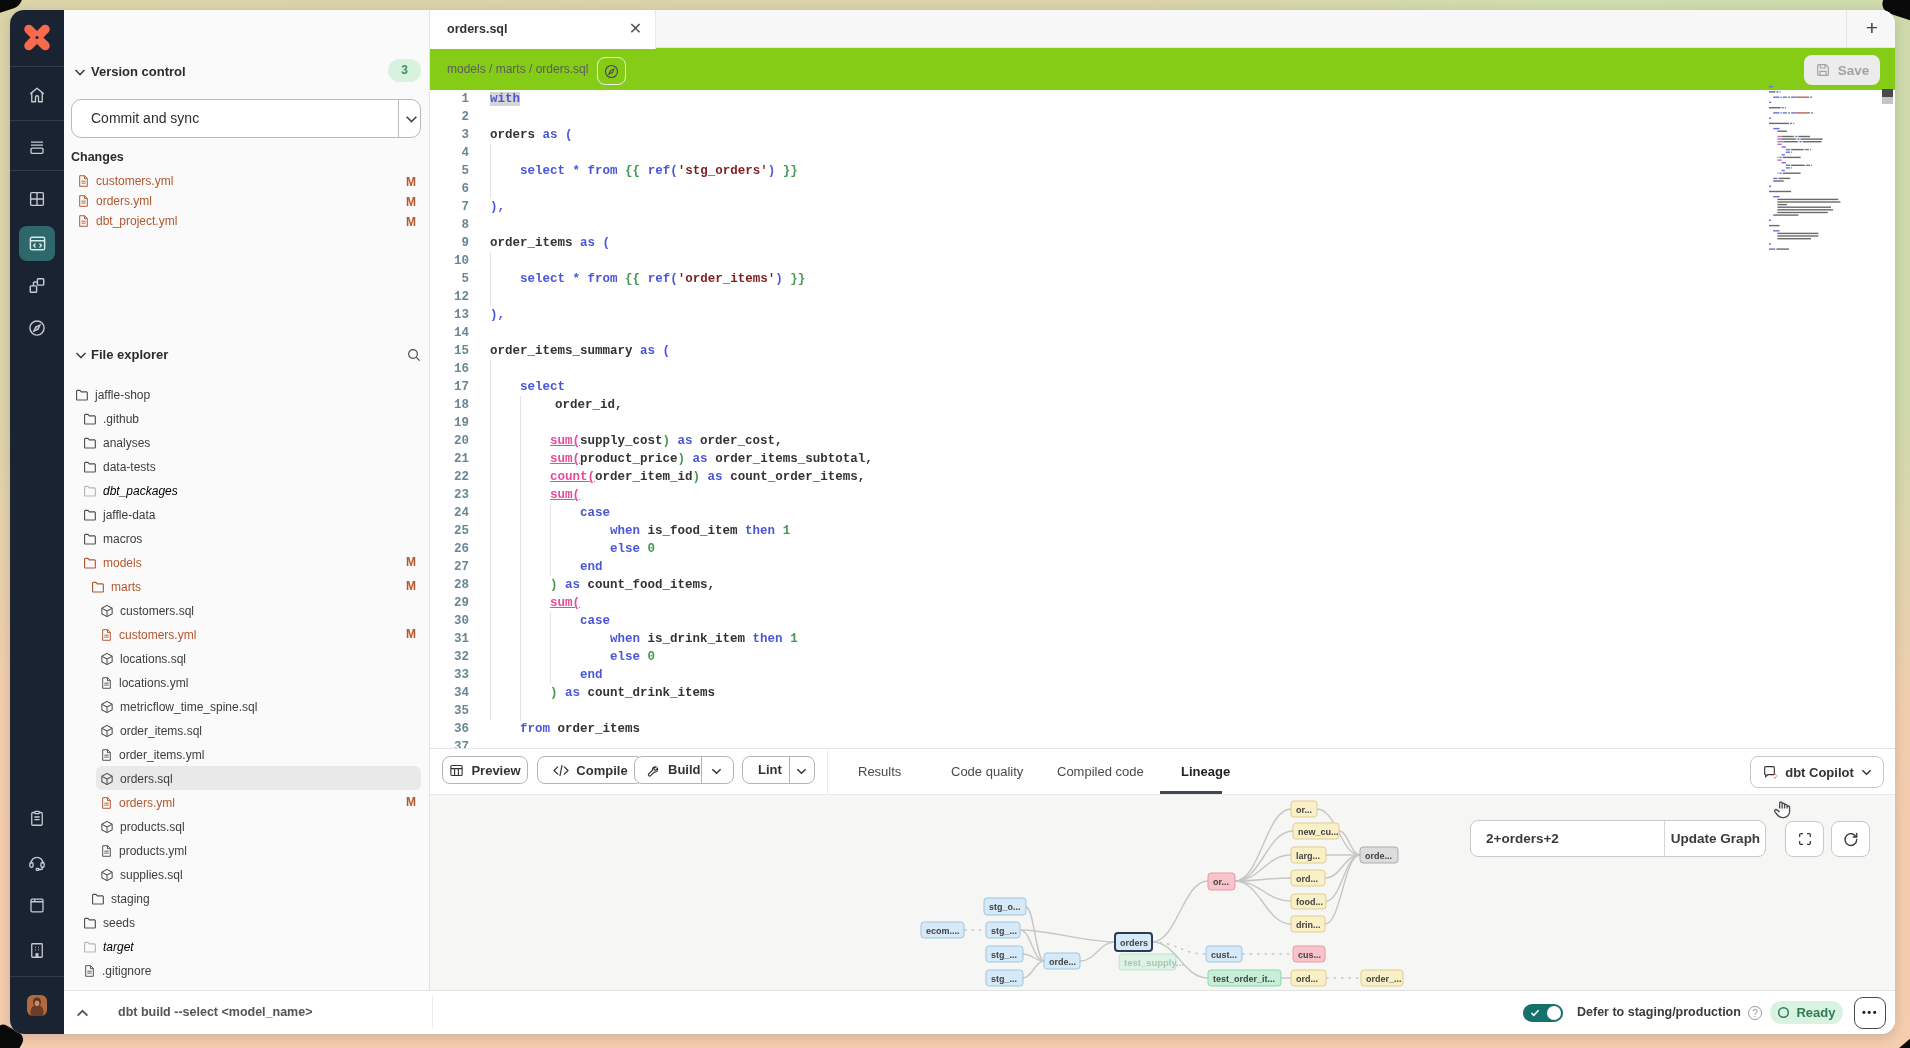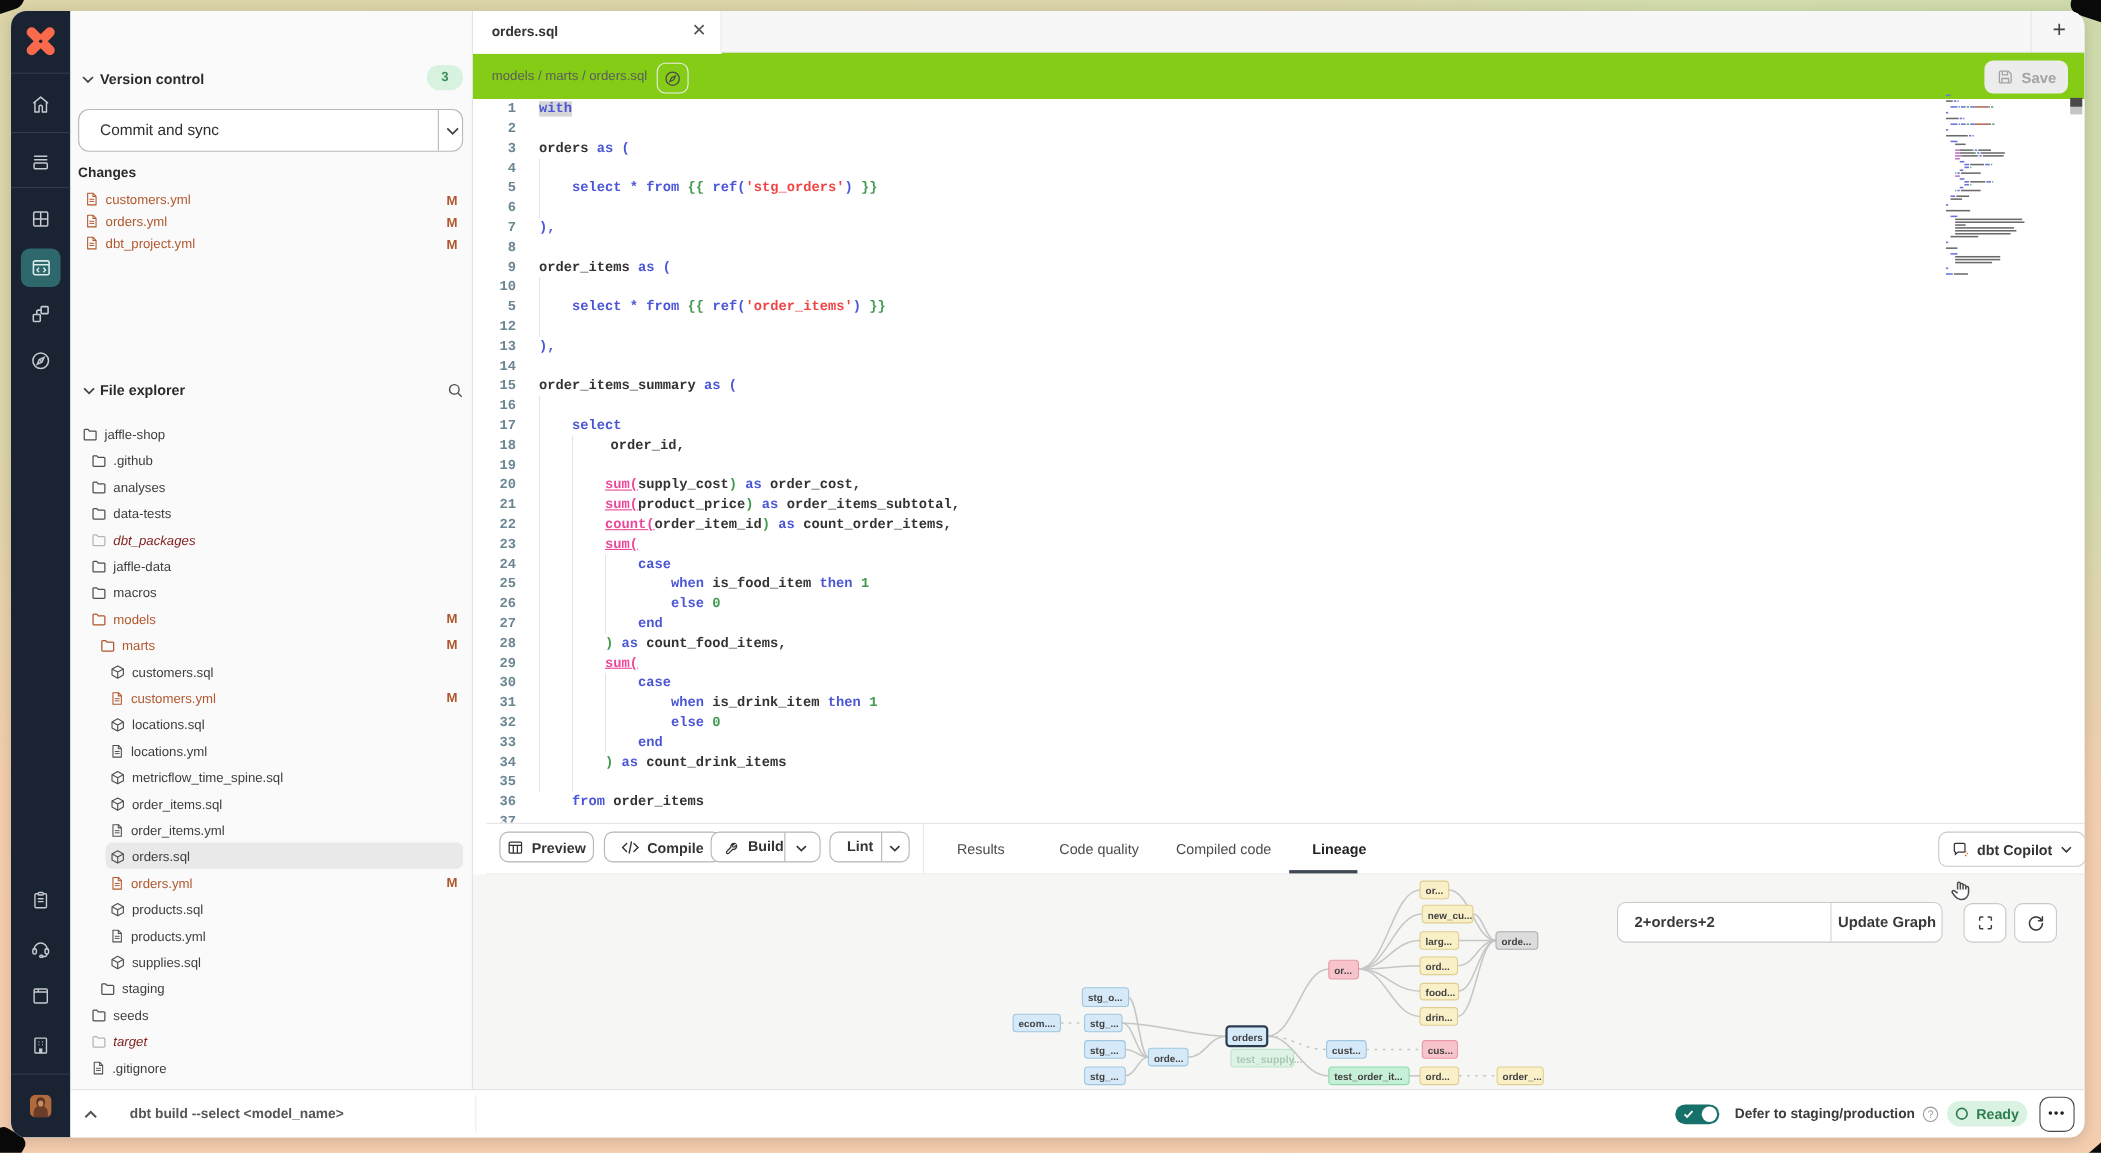--- a/index.html
+++ b/index.html
@@ -34,44 +34,44 @@
 .badge3 { position:absolute; left:324px; top:49px; width:33px; height:23px; background:#d7f2de; color:#3f8d58; border-radius:12px; font-size:12px; font-weight:bold; text-align:center; line-height:23px; }
 .commitbtn { position:absolute; left:7px; top:89px; width:350px; height:39px; background:#fff; border:1px solid #b9b9b9; border-radius:10px; }
 .commitbtn .txt { position:absolute; left:19px; top:0; line-height:37px; font-size:14px; color:#2e2e2e; }
 .commitbtn .div { position:absolute; left:326px; top:0; bottom:0; width:1px; background:#b9b9b9; }
 .chg-row { position:absolute; left:13px; height:20px; display:flex; align-items:center; color:#b0572e; }
 .chg-row .nm { margin-left:6px; font-size:12px; }
 .m-mark { position:absolute; left:342px; width:14px; color:#b0572e; font-weight:bold; font-size:12px; }
 .tree-row { position:absolute; height:24px; display:flex; align-items:center; color:#3d3d3d; }
 .tree-row .nm { margin-left:6px; }
 .tree-row.mod { color:#b0572e; }
-.tree-row.dis { color:#7f1d1d; font-style:italic; }
+.tree-row.dis { color:#000000; font-style:italic; }
 .sel-bg { position:absolute; left:32px; top:756px; width:325px; height:24px; background:#e9e9e9; border-radius:6px; }
 
 .main { position:absolute; left:420px; top:0; right:0; bottom:44px; }
 .tabbar { position:absolute; left:0; top:0; right:0; height:38px; background:#f7f7f7; border-bottom:1px solid #e5e5e5; }
 .tab { position:absolute; left:0; top:0; width:226px; height:39px; background:#fff; border-right:1px solid #e8e8e8; z-index:2; }
 .tab .t { position:absolute; left:17px; top:0; line-height:38px; font-size:12.5px; font-weight:bold; color:#333; }
 .tab .x { position:absolute; left:196px; top:9px; width:19px; height:19px; color:#555; font-size:16px; line-height:19px; text-align:center; }
 .newtab-sep { position:absolute; left:1416px; top:0; width:1px; height:38px; background:#e5e5e5; }
 .plus { position:absolute; left:1429px; top:5px; width:26px; height:26px; font-size:21px; color:#444; text-align:center; line-height:26px; }
 .crumbs { position:absolute; left:0; top:38px; right:0; height:44px; background:#84cc16; border-bottom:1px solid #e8e8e8; }
 .crumbs .path { position:absolute; left:17px; top:0; line-height:43px; font-size:12px; color:#5c5c5c; }
 .cr-btn { position:absolute; left:167px; top:9px; width:29px; height:28px; border:1px solid #ededed; border-radius:8px; display:flex; align-items:center; justify-content:center; }
 .savebtn { position:absolute; left:1374px; top:7px; width:76px; height:30px; background:#ececec; border-radius:8px; display:flex; align-items:center; justify-content:center; gap:7px; color:#a2a2a2; font-size:13.5px; font-weight:bold; }
 
 .code { position:absolute; left:0; top:80px; right:0; height:658px; background:#fff; overflow:hidden; font-family:"Liberation Mono",monospace; font-size:12.5px; font-weight:bold; }
 .cl { position:absolute; height:18px; line-height:18px; white-space:pre; }
 .ln { position:absolute; width:39px; text-align:right; color:#6b8693; height:18px; line-height:18px; }
-.k { color:#4b56d6; } .mg { color:#ec4899;text-decoration:underline; } .gr { color:#419a50; } .st { color:#ef4444; } .id { color:#333; }
+.k { color:#4b56d6; } .mg { color:#ec4899;text-decoration:underline; } .gr { color:#419a50; } .st { color:#7f1d1d; } .id { color:#333; }
 .selw { background:#d6d6d6; }
 .guide { position:absolute; width:1px; background:#e4e4e4; }
 .scrollthumb { position:absolute; left:1452px; top:79px; width:11px; height:8px; background:#4a4a4a; z-index:5; box-shadow:0 7px 0 rgba(150,150,150,.55); }
 
-.toolbar { position:absolute; left:12px; top:738px; right:0; height:47px; background:#fff; border-top:1px solid #e5e5e5; border-bottom:1px solid #e8e8e8; }
+.toolbar { position:absolute; left:0; top:738px; right:0; height:47px; background:#fff; border-top:1px solid #e5e5e5; border-bottom:1px solid #e8e8e8; }
 .tbtn { position:absolute; top:7px; height:28px; border:1px solid #b5b5b5; border-radius:8px; background:#fff; display:flex; align-items:center; justify-content:center; gap:7px; font-size:13px; font-weight:bold; color:#333; }
 .tb-sep { position:absolute; left:397px; top:0; width:1px; height:46px; background:#ececec; }
 .ttab { position:absolute; top:0; height:46px; line-height:46px; font-size:13px; color:#4a4a4a;margin-left:20px; }
 .ttab.act { color:#222; font-weight:bold; }
 .underline { position:absolute; left:730px; top:42px; width:62px; height:3px; background:#3f4954; }
 .copilot { position:absolute; left:1320px; top:7px; width:134px; height:32px; border:1px solid #c9c9c9; border-radius:8px; background:#fff; display:flex; align-items:center; justify-content:center; gap:7px; font-size:13px; font-weight:bold; color:#333; }
 
 .lineage { position:absolute; left:0; top:785px; right:0; height:195px; background:#f6f6f4; }
 .lg-input { position:absolute; left:1040px; top:25px; width:296px; height:37px; background:#fff; border:1px solid #c9c9c9; border-radius:8px; }
 .lg-input .q { position:absolute; left:15px; top:0; line-height:35px; font-size:13.5px; font-weight:bold; color:#3a3a3a; }

